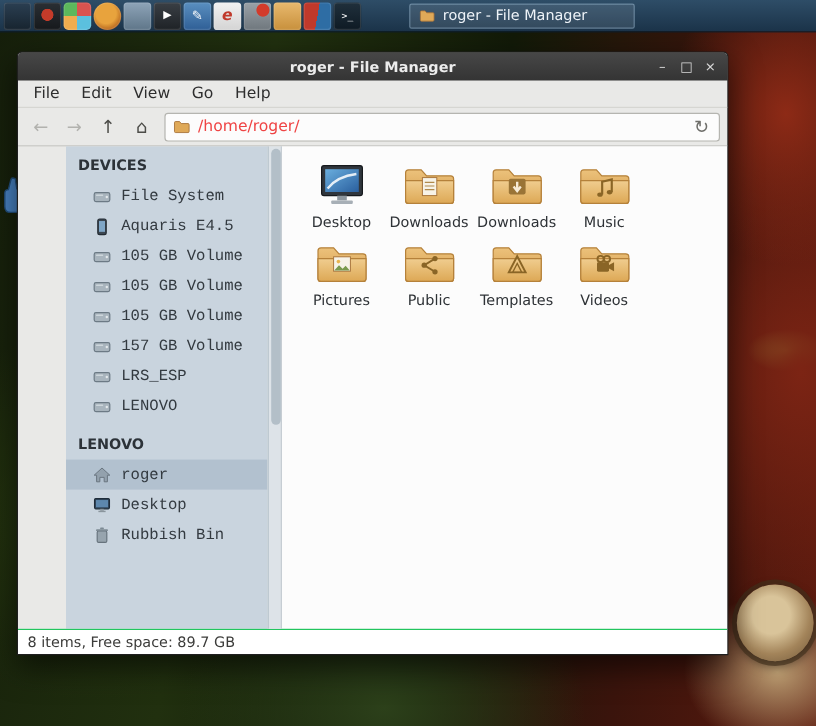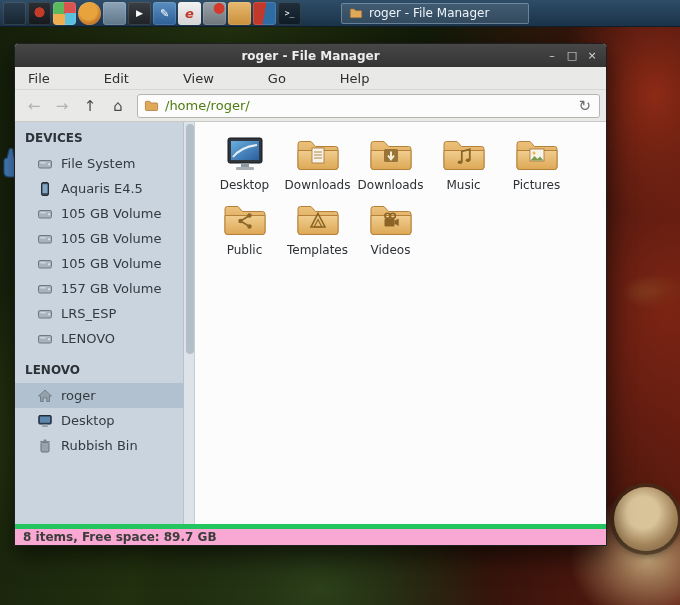--- a/index.html
+++ b/index.html
@@ -52,52 +52,52 @@
     background:#e9e9e7; border:1px solid #1f1f1f; border-radius:4px 4px 0 0;
     box-shadow:0 10px 26px rgba(0,0,0,.6); display:flex; flex-direction:column; }
   .titlebar { flex:0 0 23px; background:linear-gradient(#474747,#343434); border-radius:3px 3px 0 0;
     position:relative; display:flex; align-items:center; color:#ececec; }
   .titlebar .title { position:absolute; left:0; right:0; text-align:center; font-size:12px; font-weight:bold; }
   .controls { margin-left:auto; display:flex; gap:4px; padding-right:6px; z-index:1; }
   .ctl { width:16px; height:16px; display:flex; align-items:center; justify-content:center;
     color:#d8d8d8; font-size:11px; cursor:default; }
 
   .menubar { flex:0 0 23px; display:flex; align-items:center; padding-left:4px; background:#e9e9e7;
-    border-bottom:1px solid #d6d6d2; font-size:13px; color:#2e2e2e;gap:36px; }
+    border-bottom:1px solid #d6d6d2; font-size:13px; color:#2e2e2e; }
   .menu-item { padding:2px 9px; border-radius:2px; }
 
   .toolbar { flex:0 0 32px; display:flex; align-items:center; gap:2px; padding:0 6px;
     background:#e9e9e7; border-bottom:1px solid #c9c9c5; }
   .nav-btn { width:26px; height:24px; display:flex; align-items:center; justify-content:center;
     font-size:15px; color:#4c4c48; border-radius:3px; }
   .nav-btn.disabled { color:#b2b2ae; }
   .pathbar { flex:1; height:24px; margin-left:4px; background:#fcfcfc; border:1px solid #b5b5b0; border-radius:3px;
     display:flex; align-items:center; padding:0 6px; gap:6px; }
   .pathbar .picon { width:15px; height:15px; flex:0 0 15px; }
-  .path-input { flex:1; border:none; outline:none; background:transparent; font:13px "DejaVu Sans","Liberation Sans",sans-serif; color:#4d7c0f; }
+  .path-input { flex:1; border:none; outline:none; background:transparent; font:13px "DejaVu Sans","Liberation Sans",sans-serif; color:#ef4444; }
   .reload { color:#6e6e6a; font-size:15px; padding:0 2px; }
 
-  .content { flex:1; display:flex; min-height:0; }
+  .content { flex:1; display:flex; min-height:0;padding-left:40px; }
   .sidebar { width:168px; flex:0 0 168px; background:#c9d4de; overflow:hidden; color:#333a40; }
   .side-header { font-weight:bold; font-size:12px; color:#2c3238; padding:9px 10px 6px; }
   .side-header.places { padding-top:12px; }
-  .side-row { height:25px; display:flex; align-items:center; gap:8px; padding-left:22px; font-size:13px; cursor:default; }
+  .side-row { height:25px; display:flex; align-items:center; gap:8px; padding-left:22px; font-size:13px; cursor:default;font-family:Liberation Mono, monospace; }
   .side-row.selected { background:#b2c1cf; }
   .sicon { width:16px; height:16px; flex:0 0 16px; }
   .side-scroll { width:12px; flex:0 0 12px; background:#dde3e8; border-left:1px solid #b6c2cb; border-right:1px solid #c6cdd3; position:relative; }
   .side-thumb { position:absolute; top:2px; left:2px; width:8px; height:230px; border-radius:4px; background:#b3bfc8; }
 
   .main { flex:1; background:#fcfcfc; padding:13px 0 0 13px; display:flex; flex-wrap:wrap;
     align-content:flex-start; row-gap:8px; }
   .file { width:73px; display:flex; flex-direction:column; align-items:center; gap:3px; }
   .ficon { width:48px; height:40px; }
   .flabel { font-size:12px; color:#2e3236; white-space:nowrap; }
 
   .statusbar { flex:0 0 21px; display:flex; align-items:center; padding:0 8px; font-size:12px; color:#3c3c3a;
-    background:#f9a8d4; border-top:5px solid #22c55e;font-weight:bold; }
+    background:#ffffff; border-top:1px solid #22c55e; }
 </style>
 </head>
 <body>
 
 <svg width="0" height="0" style="position:absolute" aria-hidden="true">
   <defs>
     <linearGradient id="gFold" x1="0" y1="0" x2="0" y2="1">
       <stop offset="0" stop-color="#ecc27c"></stop>
         <stop offset="1" stop-color="#d49a47"></stop>
     </linearGradient>

